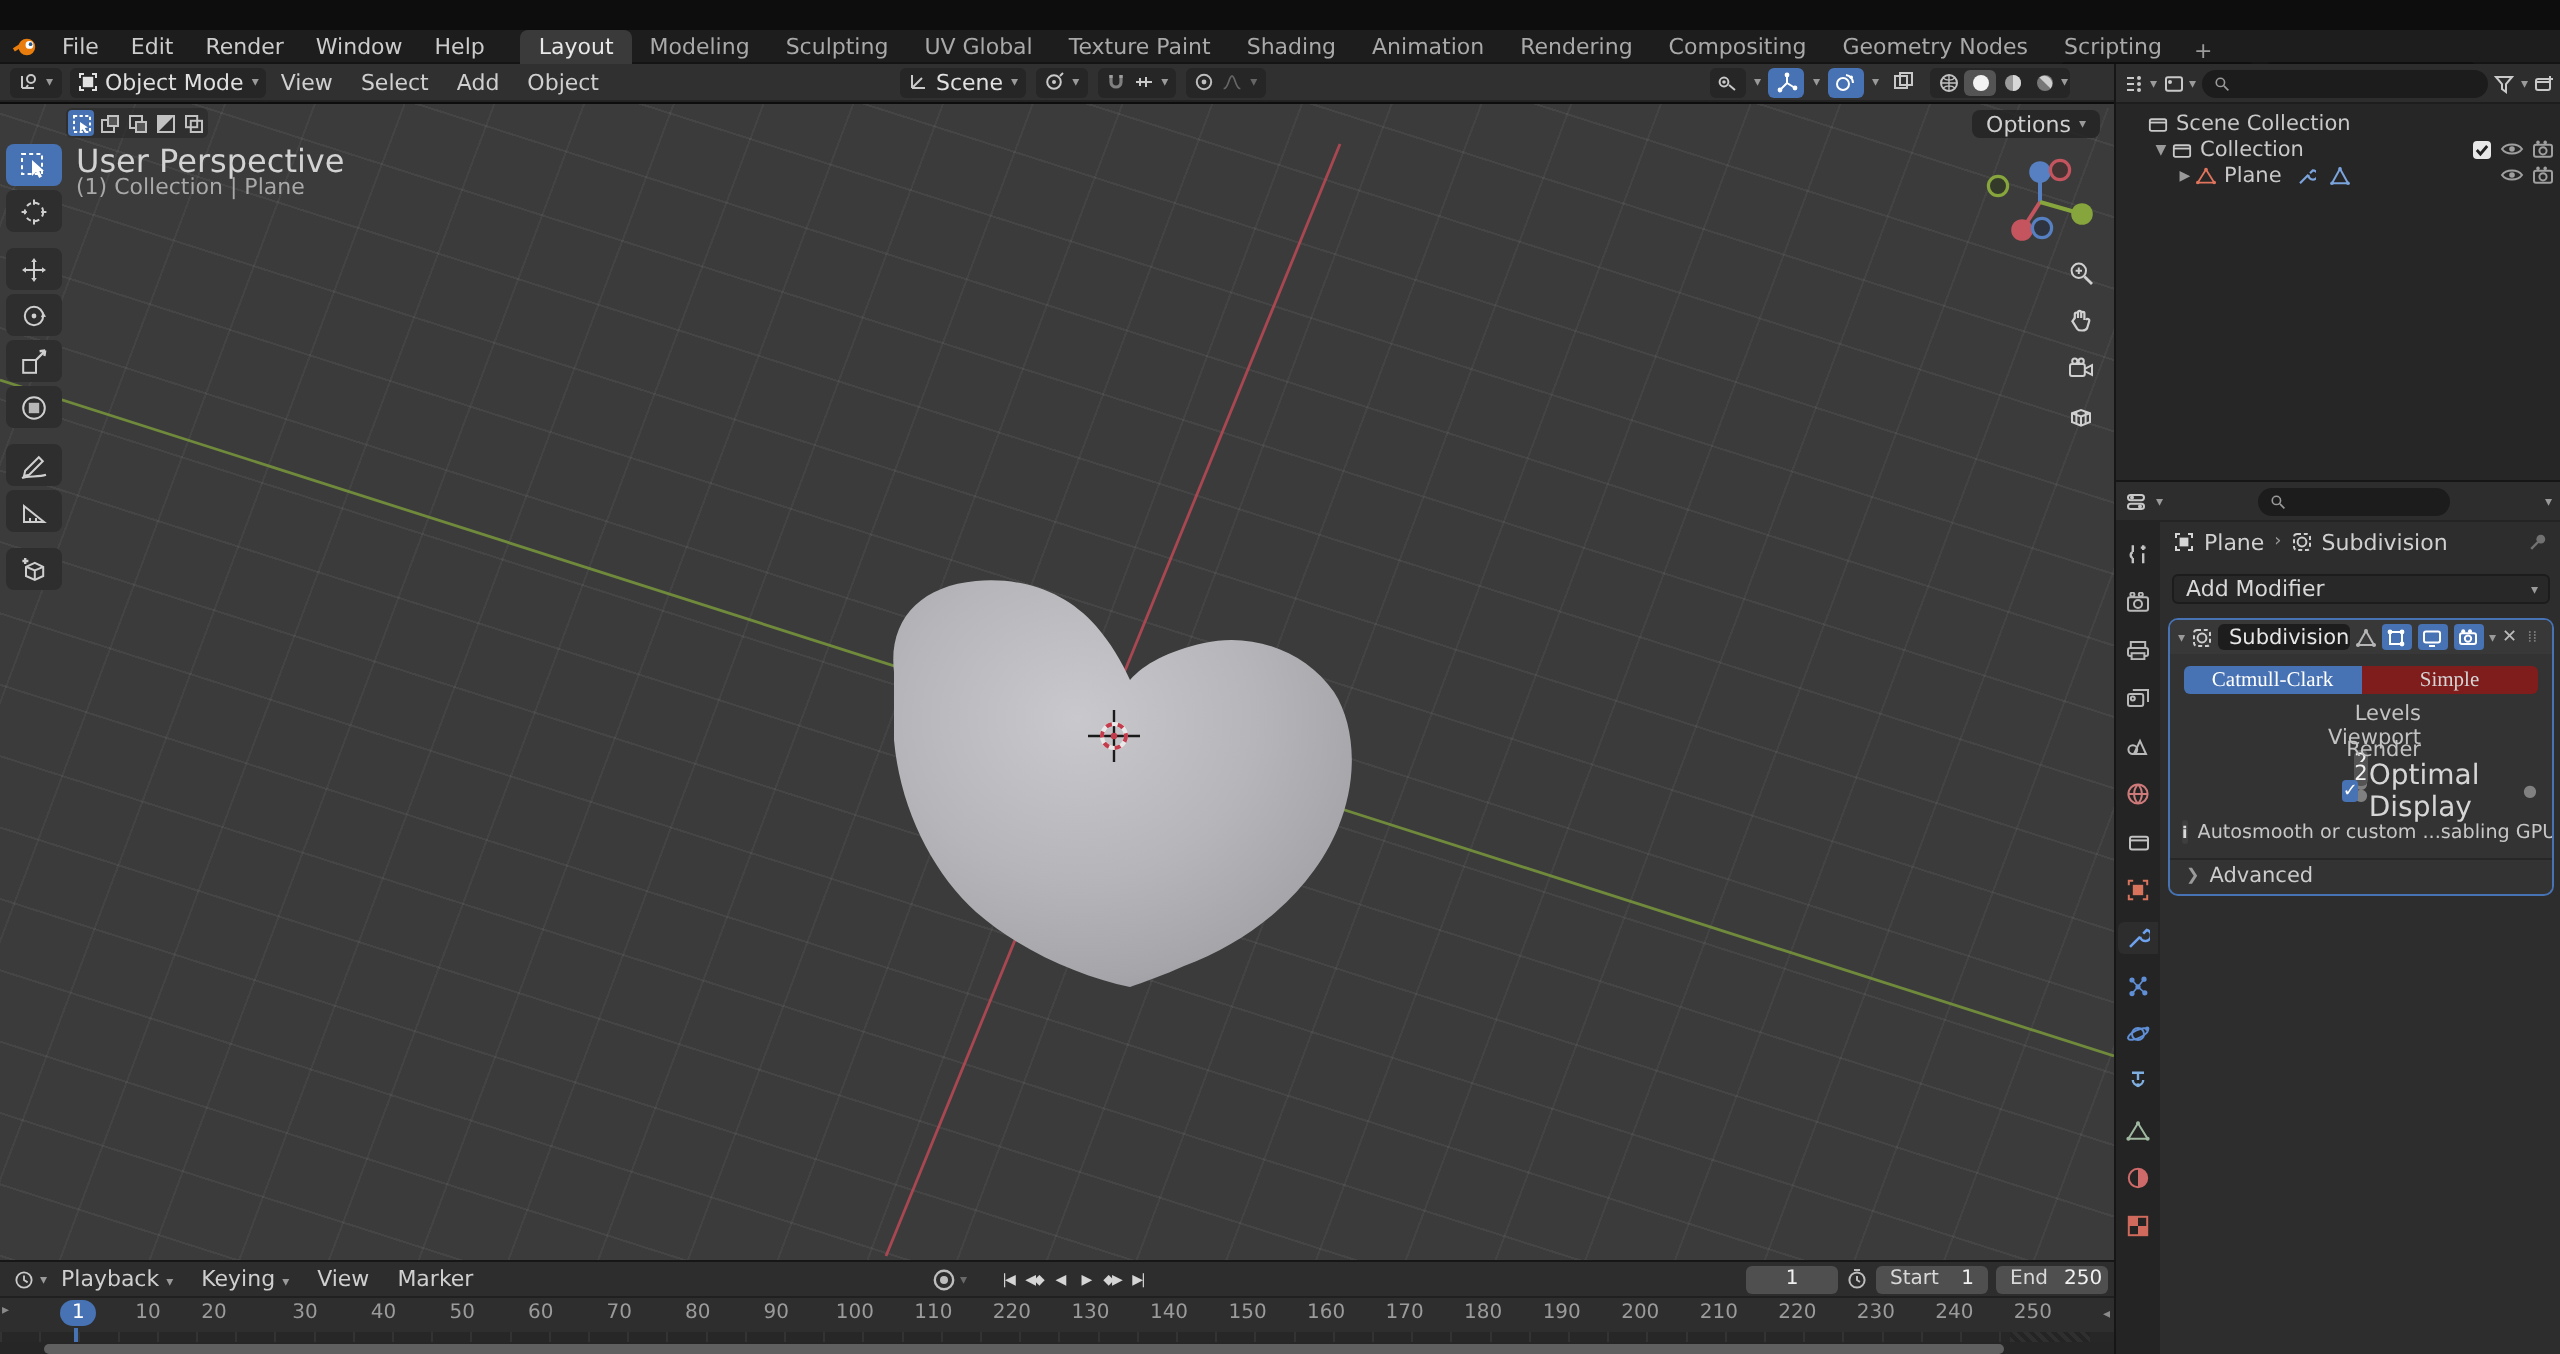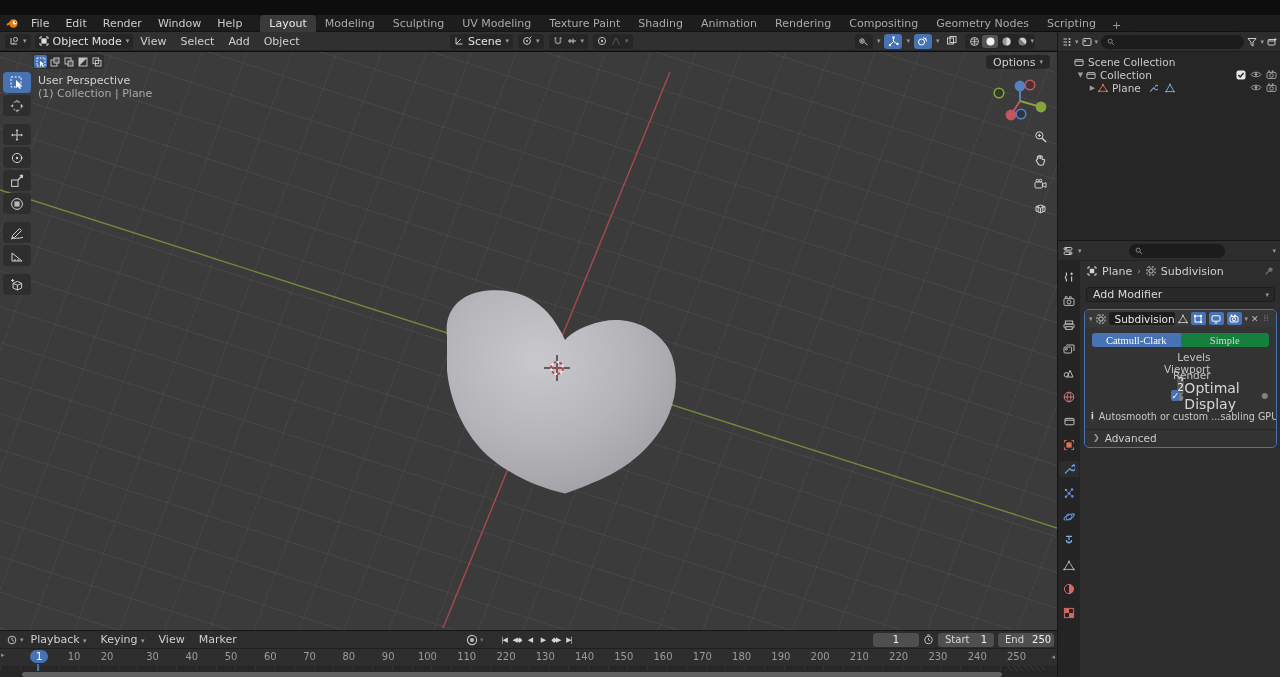--- a/index.html
+++ b/index.html
@@ -46,21 +46,21 @@
   .shade-group { background:#262626; border-radius:3px; display:flex; height:15px; align-items:center; padding:0 1px; }
   .shade-btn { width:16px; height:13px; border-radius:3px; display:flex; align-items:center; justify-content:center; }
   .shade-btn.active { background:#545454; }
 
   
   #viewport { position:absolute; left:0; top:52px; width:1057px; height:578px; background:#3b3b3b; overflow:hidden; }
   .gridlayer { position:absolute; left:-25%; top:-25%; width:160%; height:160%; }
   #grid-a { background:repeating-linear-gradient(to bottom, rgba(255,255,255,0.05) 0 1px, transparent 1px 34px); transform:rotate(17.7deg); }
   #grid-b { background:repeating-linear-gradient(to right, rgba(255,255,255,0.045) 0 1px, transparent 1px 42px); transform:rotate(20.6deg); }
   #vp-overlay-text { position:absolute; left:38px; top:22px; line-height:13px; }
-  #vp-view-label { color:#d2d2d2; font-size:11px; }
+  #vp-view-label { color:#d2d2d2; font-size:16px; }
   #vp-context-label { color:#a9a9a9; font-size:11px; }
   #select-mode-row { position:absolute; left:33px; top:2px; display:flex; gap:1px; background:rgba(40,40,40,.6); border-radius:3px; padding:1px; }
   .selmode-btn { width:13px; height:13px; border-radius:2px; display:flex; align-items:center; justify-content:center; }
   .selmode-btn.active { background:#4772b3; }
   #options-btn { position:absolute; right:7px; top:3px; background:rgba(36,36,36,.85); border-radius:4px; height:14px;
     display:flex; align-items:center; gap:4px; padding:0 7px; color:#d0d0d0; font-size:11px; }
 
   
   #tool-col { position:absolute; left:3px; top:20px; display:flex; flex-direction:column; gap:2px; width:28px; }
   .tool-btn { width:28px; height:21px; background:#2e2e2e; border-radius:4px; display:flex; align-items:center; justify-content:center; color:#cfcfcf; }
@@ -92,21 +92,21 @@
   #breadcrumb { height:20px; display:flex; align-items:center; gap:5px; padding:0 7px; color:#d0d0d0; }
   #add-modifier { margin:6px 6px 0 6px; height:15px; background:#282828; border:1px solid #1c1c1c; border-radius:3px;
     display:flex; align-items:center; padding:0 6px; color:#d8d8d8; position:relative; }
   #add-modifier .chev { position:absolute; right:5px; }
   #mod-panel { margin:7px 4px 0 4px; background:#333333; border:1px solid #4772b3; border-radius:5px; overflow:hidden; padding-bottom:2px; }
   #mod-header { height:17px; display:flex; align-items:center; gap:3px; padding:0 4px; background:#383838; }
   #mod-name { background:#1d1d1d; border-radius:3px; color:#e6e6e6; font-size:10.5px; height:13px; display:flex; align-items:center; padding:0 6px; width:66px; }
   .mod-tgl { width:15px; height:13px; border-radius:2px; display:flex; align-items:center; justify-content:center; }
   .mod-tgl.on { background:#4772b3; }
   #seg-row { display:flex; margin:6px 7px 0 7px; height:14px; border-radius:3px; overflow:hidden;font-family:Liberation Serif, serif; }
-  .seg { flex:1; display:flex; align-items:center; justify-content:center; background:#15803d; color:#d5d5d5; font-size:10.5px; }
+  .seg { flex:1; display:flex; align-items:center; justify-content:center; background:#7f1d1d; color:#d5d5d5; font-size:10.5px; }
   .seg.active { background:#4772b3; color:#fff; }
   .prop-row { display:flex; align-items:center; height:14px; margin:4px 7px 0 7px; position:relative;flex-direction:column; }
   .prop-label { width:72px; text-align:right; color:#c3c3c3; font-size:10.5px; padding-right:6px; }
   .prop-field { flex:1; background:#545454; border-radius:3px; height:13px; display:flex; align-items:center; justify-content:center; color:#f2f2f2; font-size:10.5px; }
   .decorator { width:8px; text-align:center; color:#808080; font-size:8px; }
   #optimal-row { display:flex; align-items:center; margin:6px 7px 0 86px; gap:5px; position:relative; height:13px; }
   .checkbox { width:11px; height:11px; background:#4772b3; border-radius:2px; color:#fff; font-size:9px; display:flex; align-items:center; justify-content:center; }
   #optimal-row .decorator { position:absolute; right:0; }
   #info-row { display:flex; align-items:center; gap:5px; margin:8px 6px 0 6px; }
   #info-icon { width:14px; height:12px; background:#3e3e3e; border-radius:3px; color:#d9d9d9; font-size:8px; display:flex; align-items:center; justify-content:center; font-weight:bold; }
@@ -154,21 +154,21 @@
         <span class="menu-item">File</span>
         <span class="menu-item">Edit</span>
         <span class="menu-item">Render</span>
         <span class="menu-item">Window</span>
         <span class="menu-item">Help</span>
       </div>
     <div id="ws-tabs">
         <div class="ws-tab active">Layout</div>
         <div class="ws-tab">Modeling</div>
         <div class="ws-tab">Sculpting</div>
-        <div class="ws-tab">UV Modeling</div>
+        <div class="ws-tab">UV Global</div>
         <div class="ws-tab">Texture Paint</div>
         <div class="ws-tab">Shading</div>
         <div class="ws-tab">Animation</div>
         <div class="ws-tab">Rendering</div>
         <div class="ws-tab">Compositing</div>
         <div class="ws-tab">Geometry Nodes</div>
         <div class="ws-tab">Scripting</div>
         <div class="ws-plus">+</div>
       </div>
     <div id="scene-widgets">

